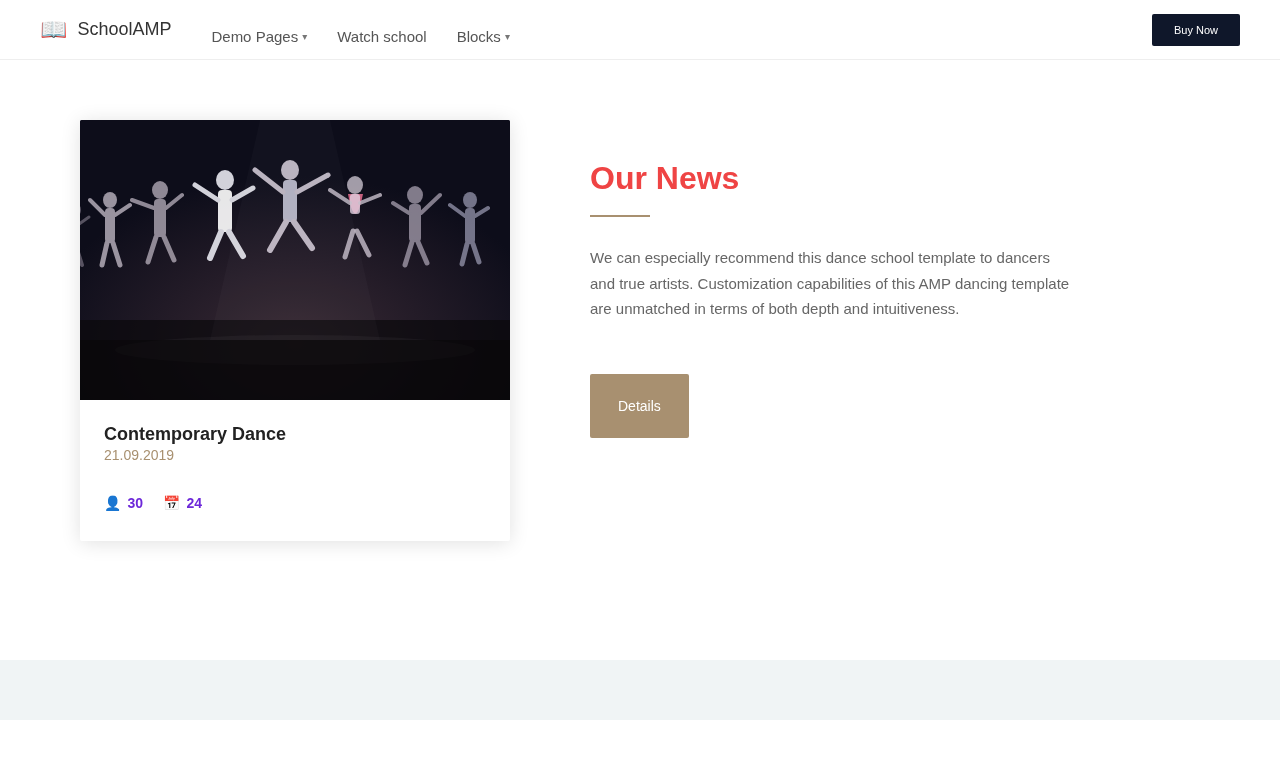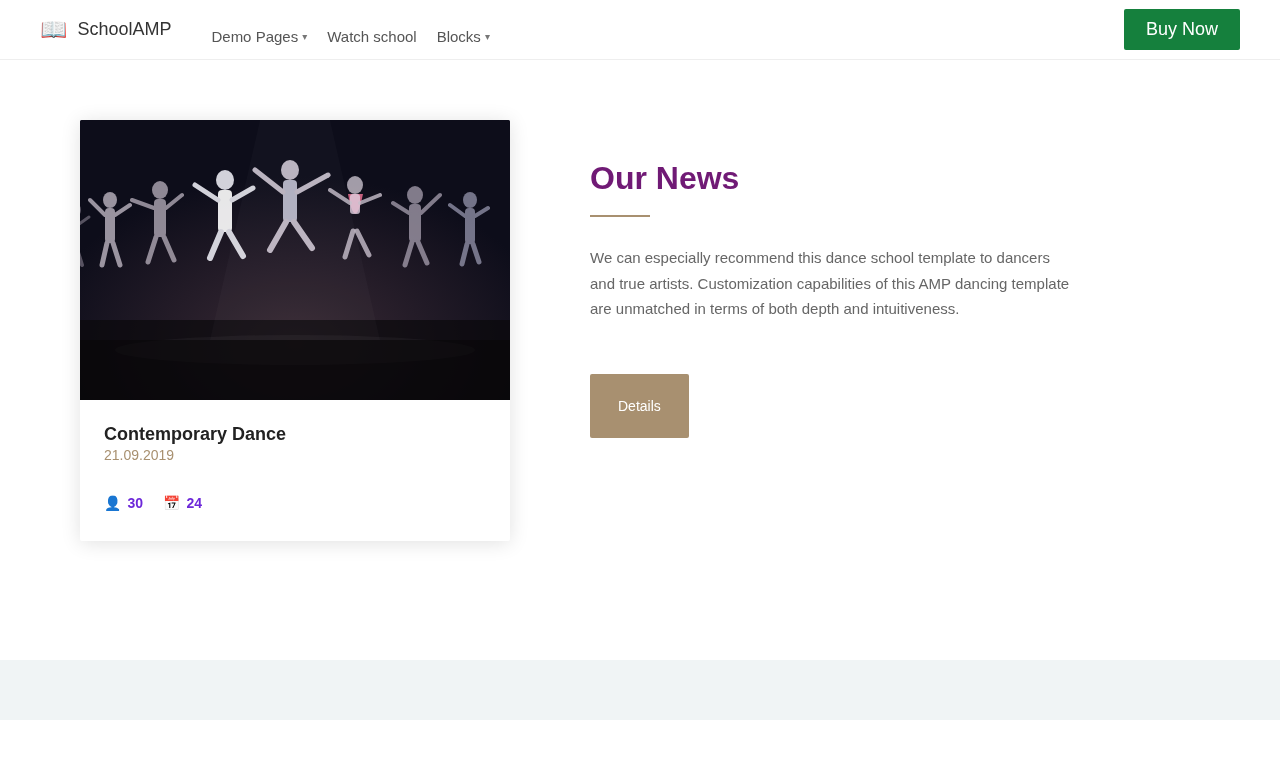--- a/index.html
+++ b/index.html
@@ -24,46 +24,46 @@
       font-weight: 500;
       margin-right: 40px;
     }
     .brand-icon {
       font-size: 22px;
       color: #333;
     }
     .nav-links {
       display: flex;
       align-items: center;
-      gap: 20px;
+      gap: 30px;
       flex: 1;
       margin-top: 14px;
     }
     .nav-link {
       text-decoration: none;
       color: #555;
       font-size: 15px;
       display: flex;
       align-items: center;
       gap: 4px;
       cursor: pointer;
     }
     .dropdown-arrow {
       font-size: 10px;
       color: #777;
     }
     .navbar-right {
       margin-left: auto;
     }
     .btn-buy-now {
-      background: #15803d;
+      background: #0f172a;
       color: #fff;
       border: none;
       padding: 10px 22px;
-      font-size: 18px;
+      font-size: 11px;
       cursor: pointer;
       border-radius: 2px;
     }
 
     
     .main-content {
       display: flex;
       align-items: flex-start;
       padding: 60px 80px 80px 80px;
       gap: 80px;
@@ -122,21 +122,21 @@
     }
 
     
     .news-content {
       flex: 1;
       padding-top: 40px;
     }
     .section-title {
       font-size: 32px;
       font-weight: 700;
-      color: #701a75;
+      color: #ef4444;
       margin-bottom: 18px;
     }
     .section-divider {
       width: 60px;
       height: 2px;
       background: #a89070;
       margin-bottom: 28px;
     }
     .section-desc {
       font-size: 15px;

